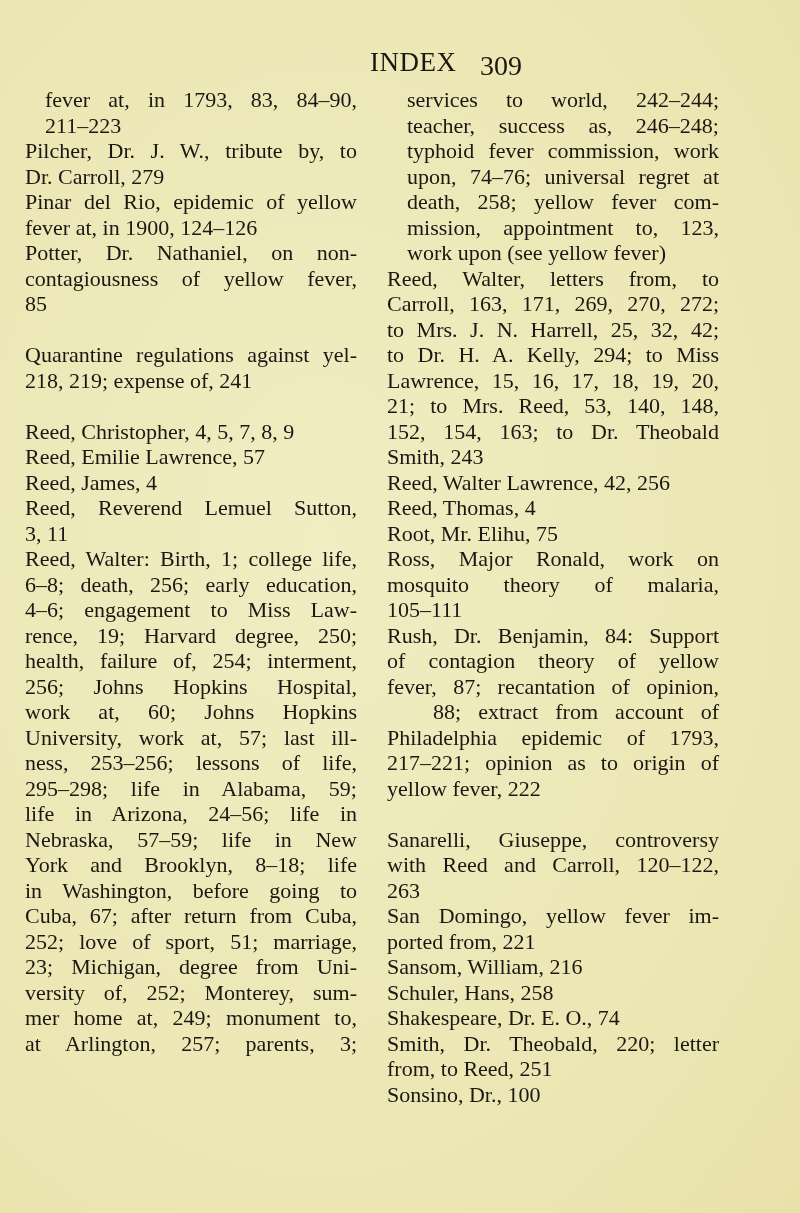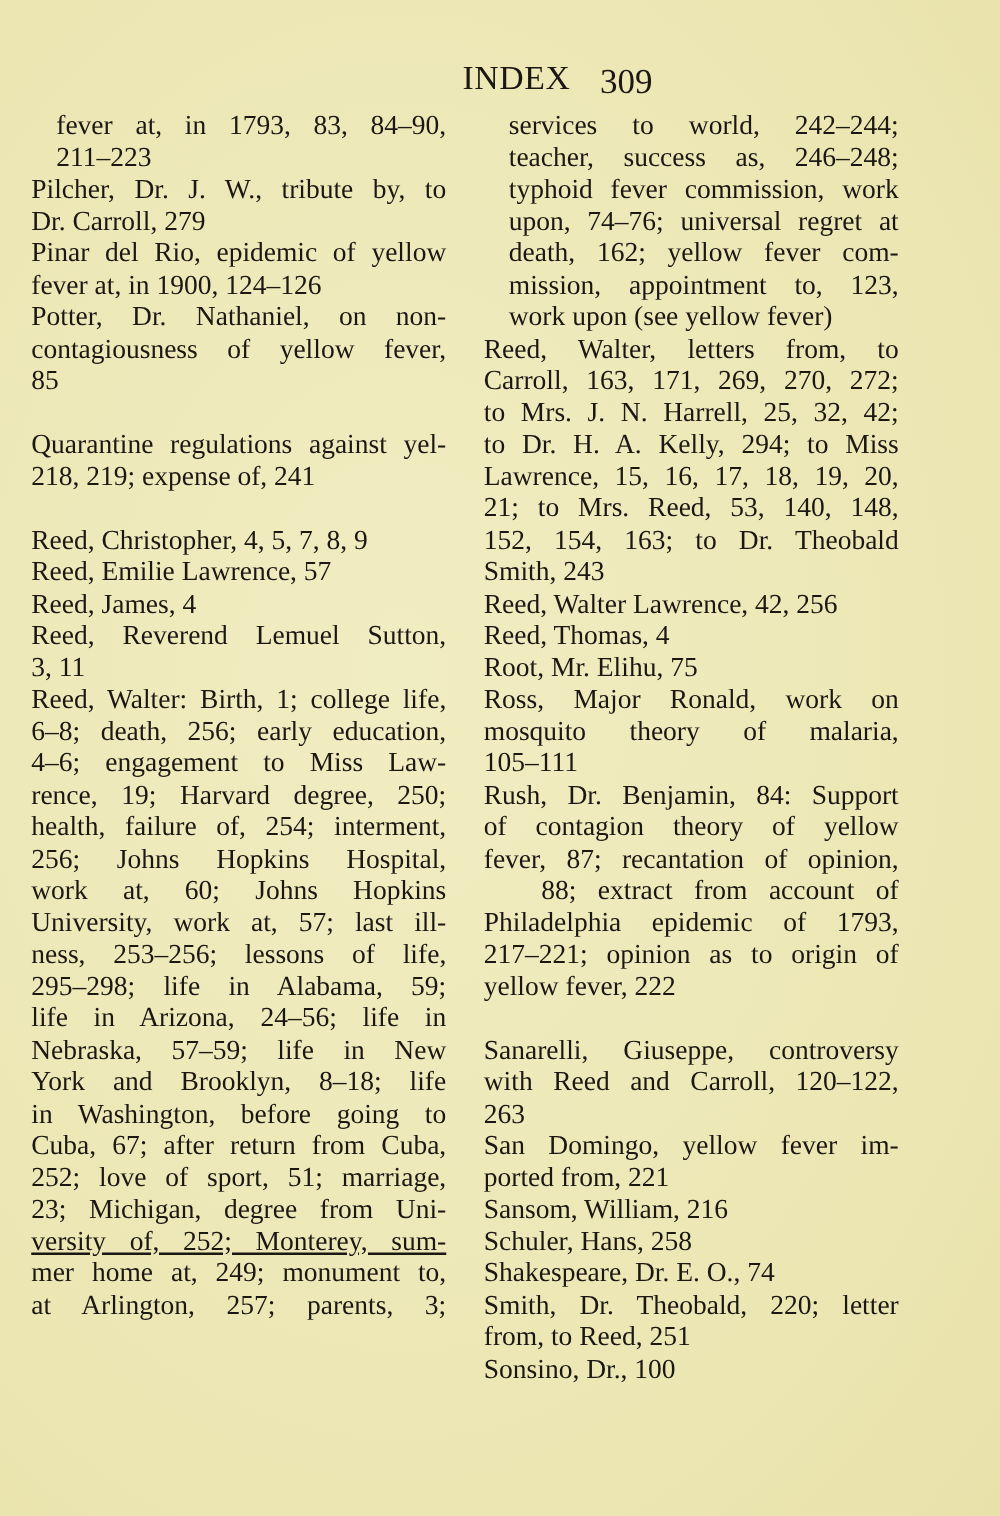--- a/index.html
+++ b/index.html
@@ -124,32 +124,32 @@
       <span class="line" style="margin-left: 0px;">University, work at, 57; last ill-</span>
       <span class="line" style="margin-left: 0px;">ness, 253–256; lessons of life,</span>
       <span class="line" style="margin-left: 0px;">295–298; life in Alabama, 59;</span>
       <span class="line" style="margin-left: 0px;">life in Arizona, 24–56; life in</span>
       <span class="line" style="margin-left: 0px;">Nebraska, 57–59; life in New</span>
       <span class="line" style="margin-left: 0px;">York and Brooklyn, 8–18; life</span>
       <span class="line" style="margin-left: 0px;">in Washington, before going to</span>
       <span class="line" style="margin-left: 0px;">Cuba, 67; after return from Cuba,</span>
       <span class="line" style="margin-left: 0px;">252; love of sport, 51; marriage,</span>
       <span class="line" style="margin-left: 0px;">23; Michigan, degree from Uni-</span>
-      <span class="line" style="margin-left: 0px; text-decoration: underline;">versity of, 252; Monterey, sum-</span>
+      <span class="line" style="margin-left: 0px;">versity of, 252; Monterey, sum-</span>
       <span class="line" style="margin-left: 0px;">mer home at, 249; monument to,</span>
       <span class="line" style="margin-left: 0px;">at Arlington, 257; parents, 3;</span>
     </div>
   </div>
 <div class="column col-right">
     <div class="entry continuation">
       <span class="line">services to world, 242–244;</span>
       <span class="line">teacher, success as, 246–248;</span>
       <span class="line">typhoid fever commission, work</span>
       <span class="line">upon, 74–76; universal regret at</span>
-      <span class="line">death, 162; yellow fever com-</span>
+      <span class="line">death, 258; yellow fever com-</span>
       <span class="line">mission, appointment to, 123,</span>
       <span class="line last">work upon (see yellow fever)</span>
     </div>
     <div class="entry">
       <span class="line">Reed, Walter, letters from, to</span>
       <span class="line" style="margin-left: 0px;">Carroll, 163, 171, 269, 270, 272;</span>
       <span class="line" style="margin-left: 0px;">to Mrs. J. N. Harrell, 25, 32, 42;</span>
       <span class="line" style="margin-left: 0px;">to Dr. H. A. Kelly, 294; to Miss</span>
       <span class="line" style="margin-left: 0px;">Lawrence, 15, 16, 17, 18, 19, 20,</span>
       <span class="line" style="margin-left: 0px;">21; to Mrs. Reed, 53, 140, 148,</span>

